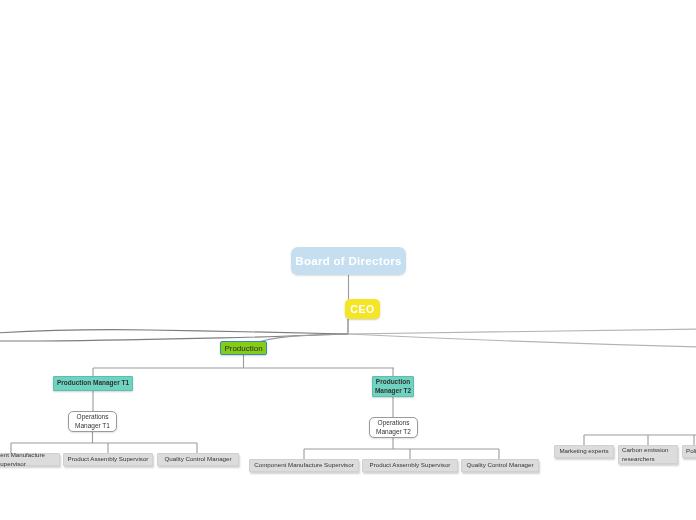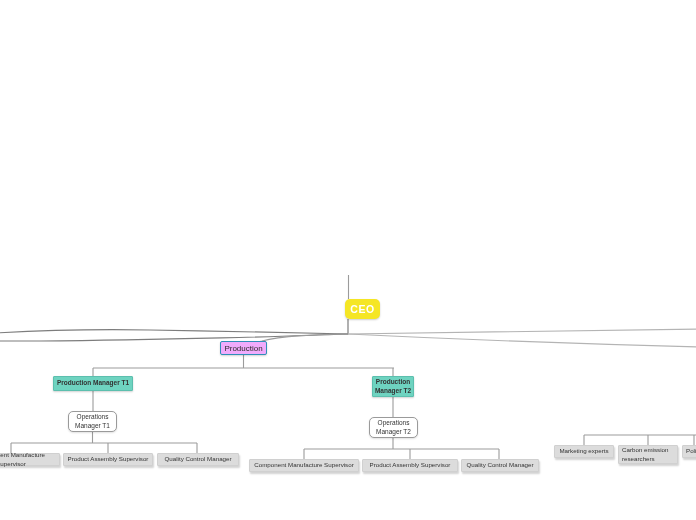--- a/index.html
+++ b/index.html
@@ -38,21 +38,21 @@
     color:#ffffff;
     font-weight:bold;
     font-size:10.5px;
     letter-spacing:.5px;
     border-radius:5px;
     box-shadow:0 1px 2px rgba(0,0,0,.20);
     margin-left:14px;
   }
   
   .n-dept{
-    background:#f0abfc;
+    background:#84cc16;
     color:#2a2a2a;
     font-size:8px;
     border:1px solid #2f8fb8;
     border-radius:2px;
     box-shadow:0 1px 2px rgba(0,0,0,.18);
   }
   
   .n-teal{
     background:#6ed3c0;
     color:#333333;
@@ -135,20 +135,23 @@
       <path d="M410,449 L410,459"></path>
       <path d="M499,449 L499,459"></path>
 
       <path d="M584,435 L700,435"></path>
       <path d="M584,435 L584,445"></path>
       <path d="M648,435 L648,445"></path>
       <path d="M694,435 L694,445"></path>
     </g>
   </svg>
 
+  <div class="node n-board" style="left:291px;top:247px;width:115px;height:28px;">
+    <span>Board of Directors</span>
+  </div>
 
   <div class="node n-ceo" style="left:331px;top:299px;width:35px;height:20px;">
     <span>CEO</span>
   </div>
 
   <div class="node n-dept" style="left:220px;top:341px;width:47px;height:14px;">
     <span>Production</span>
   </div>
 
   <div class="node n-teal" style="left:53px;top:376px;width:80px;height:15px;">

